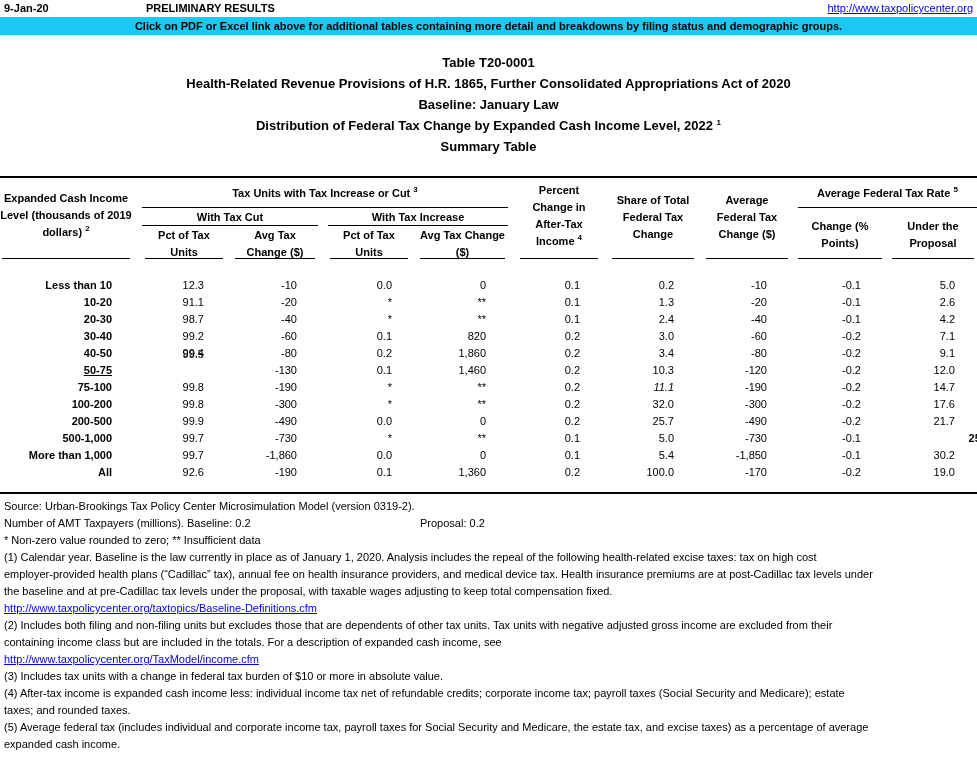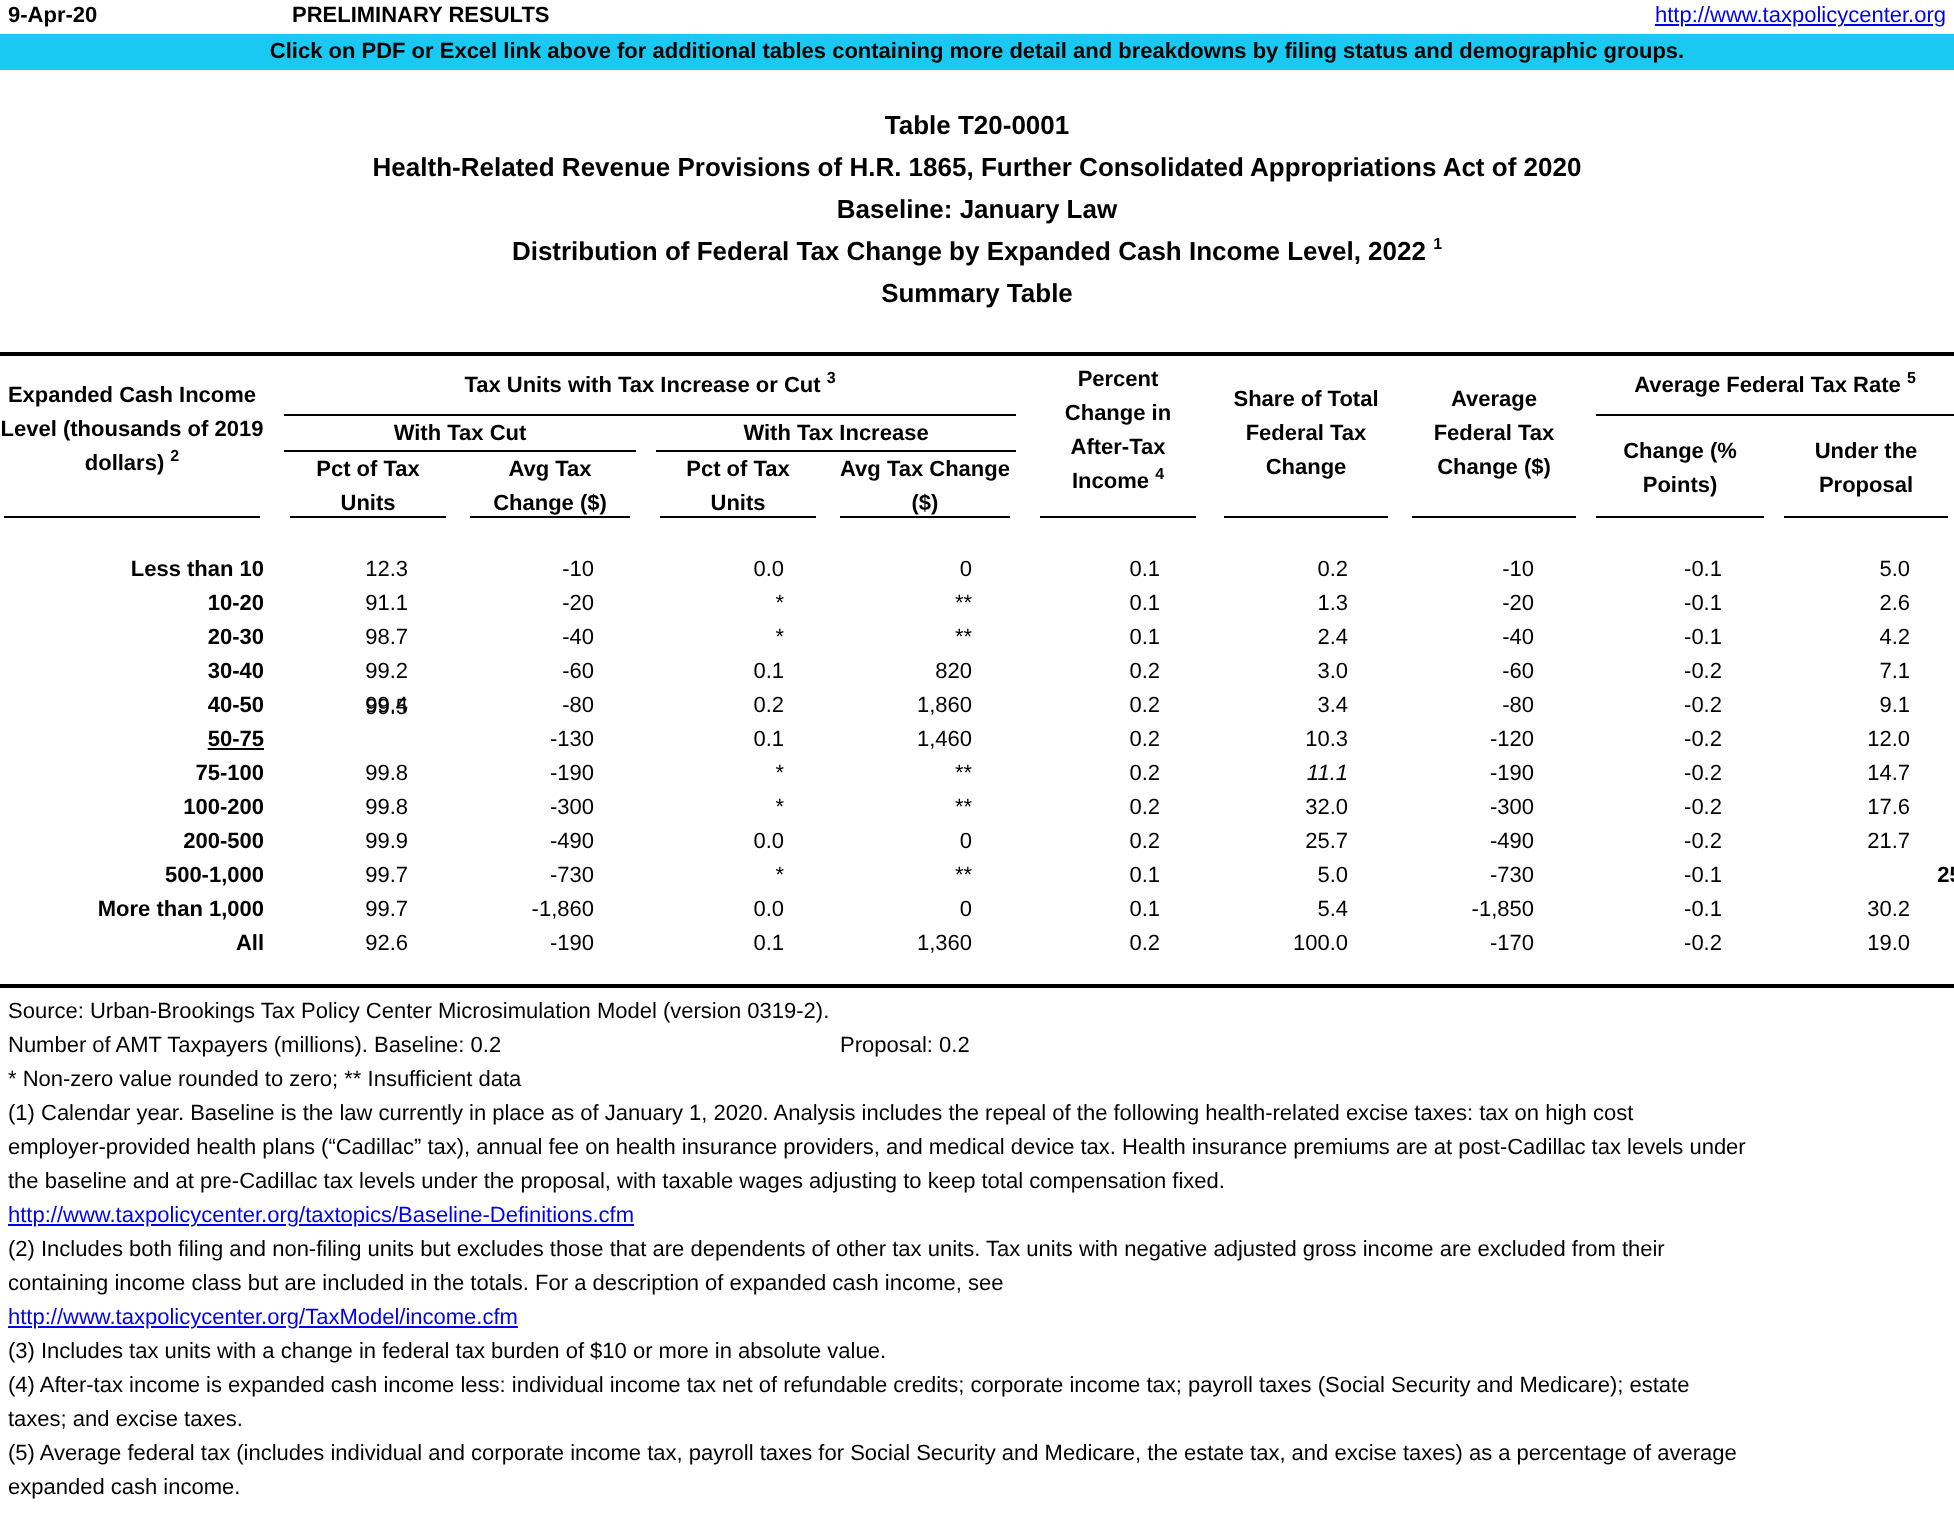--- a/index.html
+++ b/index.html
@@ -9,29 +9,29 @@
   .top-date { left: 4px; top: 2px; font-size: 11px; font-weight: bold; }
   .top-prelim { left: 146px; top: 2px; font-size: 11px; font-weight: bold; }
   .top-link { right: 4px; top: 2px; font-size: 11px; color: #0000ee; text-decoration: underline; }
   .banner { position: absolute; left: 0; top: 17px; width: 977px; height: 18px; background: #19c9f2;
             font-size: 11px; font-weight: bold; text-align: center; line-height: 18px; }
   .title-line { position: absolute; left: 0; width: 977px; text-align: center; font-size: 13px; font-weight: bold; }
   sup { font-size: 8px; vertical-align: super; line-height: 0; }
   .hline { position: absolute; height: 0; border-top: 1px solid #000; }
   .hline2 { position: absolute; height: 0; border-top: 2px solid #000; }
   .hdr { position: absolute; font-size: 11px; font-weight: bold; text-align: center; line-height: 17px; }
-  .rowlabel { position: absolute; left: 0; width: 112px; text-align: right; font-size: 11px; font-weight: bold; padding-left: 20px; }
+  .rowlabel { position: absolute; left: 0; width: 112px; text-align: right; font-size: 11px; font-weight: bold; }
   .cell { position: absolute; text-align: right; font-size: 11px; }
   .note { position: absolute; left: 4px; font-size: 11px; white-space: nowrap; }
   .note a, .link { color: #0000ee; text-decoration: underline; }
 </style>
 </head>
 <body>
 
-<div class="abs top-date">9-Apr-20</div>
+<div class="abs top-date">9-Jan-20</div>
 <div class="abs top-prelim">PRELIMINARY RESULTS</div>
 <a class="abs top-link">http://www.taxpolicycenter.org</a>
 <div class="banner">Click on PDF or Excel link above for additional tables containing more detail and breakdowns by filing status and demographic groups.</div>
 
 <div class="title-line" style="top:55px">Table T20-0001</div>
 <div class="title-line" style="top:76px">Health-Related Revenue Provisions of H.R. 1865, Further Consolidated Appropriations Act of 2020</div>
 <div class="title-line" style="top:97px">Baseline: January Law</div>
 <div class="title-line" style="top:118px"><span>Distribution of Federal Tax Change by Expanded Cash Income Level, 2022</span> <sup>1</sup></div>
 <div class="title-line" style="top:139px">Summary Table</div>
 
@@ -228,15 +228,15 @@
 <div class="note" style="top:534px">* Non-zero value rounded to zero; ** Insufficient data</div>
 <div class="note" style="top:551px">(1) Calendar year. Baseline is the law currently in place as of January 1, 2020. Analysis includes the repeal of the following health-related excise taxes: tax on high cost</div>
 <div class="note" style="top:568px">employer-provided health plans (“Cadillac” tax), annual fee on health insurance providers, and medical device tax. Health insurance premiums are at post-Cadillac tax levels under</div>
 <div class="note" style="top:585px">the baseline and at pre-Cadillac tax levels under the proposal, with taxable wages adjusting to keep total compensation fixed.</div>
 <div class="note" style="top:602px"><a>http://www.taxpolicycenter.org/taxtopics/Baseline-Definitions.cfm</a></div>
 <div class="note" style="top:619px">(2) Includes both filing and non-filing units but excludes those that are dependents of other tax units. Tax units with negative adjusted gross income are excluded from their</div>
 <div class="note" style="top:636px">containing income class but are included in the totals. For a description of expanded cash income, see</div>
 <div class="note" style="top:653px"><a>http://www.taxpolicycenter.org/TaxModel/income.cfm</a></div>
 <div class="note" style="top:670px">(3) Includes tax units with a change in federal tax burden of $10 or more in absolute value.</div>
 <div class="note" style="top:687px">(4) After-tax income is expanded cash income less: individual income tax net of refundable credits; corporate income tax; payroll taxes (Social Security and Medicare); estate</div>
-<div class="note" style="top:704px">taxes; and excise taxes.</div>
+<div class="note" style="top:704px">taxes; and rounded taxes.</div>
 <div class="note" style="top:721px">(5) Average federal tax (includes individual and corporate income tax, payroll taxes for Social Security and Medicare, the estate tax, and excise taxes) as a percentage of average</div>
 <div class="note" style="top:738px">expanded cash income.</div>
 
 </body></html>

